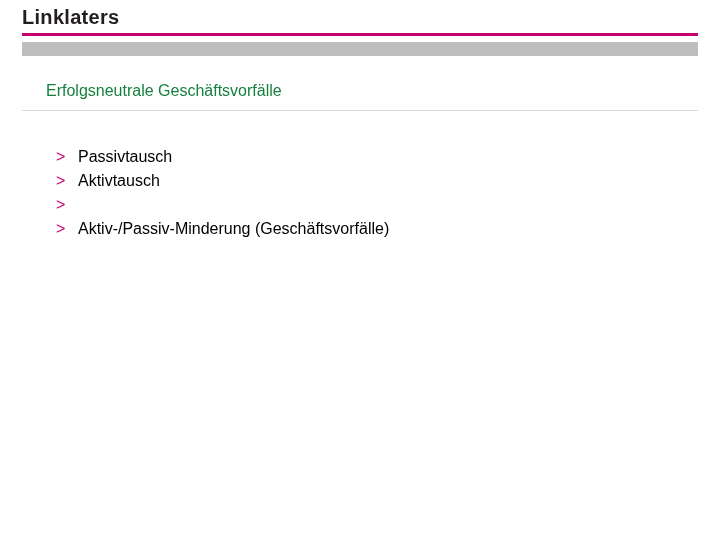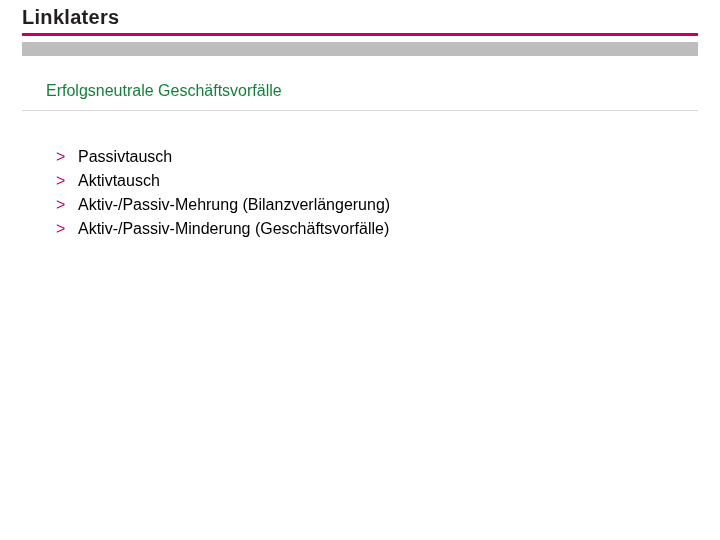--- a/index.html
+++ b/index.html
@@ -73,21 +73,20 @@
     <div class="item">
       <span class="bullet">&gt;</span>
       <span>Passivtausch</span>
     </div>
     <div class="item">
       <span class="bullet">&gt;</span>
       <span>Aktivtausch</span>
     </div>
     <div class="item">
       <span class="bullet">&gt;</span>
-      <span>Aktiv-/Passiv-Mehrung (Bilanzverlängerung)</span>
     </div>
     <div class="item">
       <span class="bullet">&gt;</span>
       <span>Aktiv-/Passiv-Minderung (Geschäftsvorfälle)</span>
     </div>
   </div>
 
 </div>
 
 </body></html>

